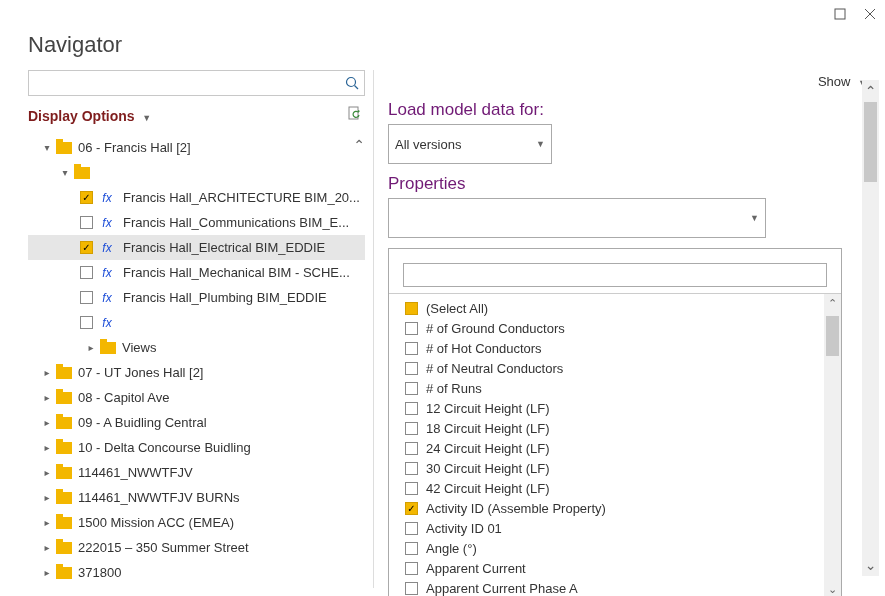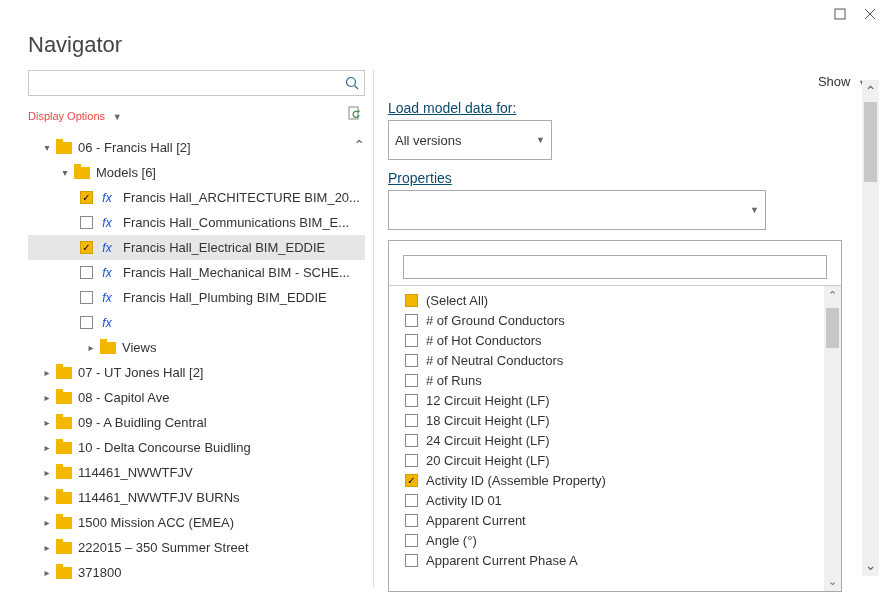--- a/index.html
+++ b/index.html
@@ -7,21 +7,21 @@
 .titlebar { display: flex; justify-content: flex-end; align-items: center; height: 28px; padding-right: 6px; gap: 12px; }
 .win-btn { width: 18px; height: 18px; display: flex; align-items: center; justify-content: center; cursor: default; }
 .header { padding: 4px 28px 12px 28px; }
 .header-title { font-size: 22px; font-weight: 300; color: #444; }
 .main { display: flex; padding: 0 0 0 28px; height: calc(100% - 78px); }
 .left-pane { width: 337px; display: flex; flex-direction: column; }
 .search-row { display: flex; align-items: center; height: 26px; border: 1px solid #c8c8c8; margin-bottom: 10px; }
 .search-input { flex: 1; border: none; outline: none; padding: 0 6px; font-size: 13px; }
 .search-btn { width: 24px; display: flex; align-items: center; justify-content: center; color: #2a6496; }
 .display-row { display: flex; align-items: center; justify-content: space-between; margin-bottom: 6px; padding-right: 2px; }
-.display-label { font-size: 11px; color: #ef4444; }
+.display-label { font-size: 14px; color: #7f1d1d; font-weight: bold; }
 .tree-wrap { flex: 1; position: relative; overflow: hidden; }
 .tree-scroll { position: absolute; right: 0; top: 0; display: flex; flex-direction: column; align-items: center; padding-top: 6px; }
 .tree { margin-top: 4px; }
 .tree-row { display: flex; align-items: center; height: 25px; white-space: nowrap; overflow: hidden; }
 .tree-row.sel { background: #e6e6e6; }
 .caret { width: 14px; display: inline-flex; justify-content: center; color: #666; font-size: 10px; }
 .folder-icon { width: 16px; height: 12px; background: #f3b700; margin: 0 6px 0 2px; position: relative; }
 .folder-icon::before { content: ""; position: absolute; top: -3px; left: 0; width: 7px; height: 3px; background: #f3b700; }
 .cb { width: 13px; height: 13px; border: 1px solid #888; margin: 0 6px 0 2px; display: inline-flex; align-items: center; justify-content: center; font-size: 10px; line-height: 1; }
 .cb.checked { background: #f3b700; border-color: #d39e00; color: #000; }
@@ -29,21 +29,21 @@
 .tree-label { flex: 1; overflow: hidden; text-overflow: ellipsis; padding-right: 4px; font-size: 13px; }
 .ind-1 { padding-left: 12px; }
 .ind-2 { padding-left: 30px; }
 .ind-3 { padding-left: 50px; }
 .ind-3b { padding-left: 56px; }
 .divider { width: 1px; background: #ddd; margin: 0 14px 0 8px; }
 .right-pane { flex: 1; display: flex; }
 .right-content { width: 400px; padding-top: 30px; }
 .show-col { flex: 1; display: flex; justify-content: flex-end; padding-right: 18px; padding-top: 4px; }
 .show-label { font-size: 13px; color: #333; }
-.field-label { font-size: 14px; color: #0c4a6e; margin-bottom: 4px; text-decoration: underline; }
+.field-label { font-size: 17px; color: #701a75; margin-bottom: 4px; }
 .dropdown { border: 1px solid #aaa; height: 40px; display: flex; align-items: center; justify-content: space-between; padding: 0 6px; background: #fff; font-size: 13px; }
 .dropdown.small { width: 164px; }
 .dropdown.full { width: 378px; }
 .prop-box { border: 1px solid #aaa; margin-top: 10px; width: 454px; }
 .prop-search { margin: 14px 14px 6px 14px; }
 .prop-search input { width: 100%; height: 24px; border: 1px solid #aaa; padding: 0 6px; outline: none; }
 .prop-list-wrap { position: relative; height: 306px; border-top: 1px solid #ccc; overflow: hidden; }
 .prop-list { height: 100%; overflow: hidden; padding: 4px 0 0 10px; }
 .prop-row { display: flex; align-items: center; height: 20px; font-size: 13px; }
 .prop-cb { width: 13px; height: 13px; border: 1px solid #888; margin: 0 8px 0 6px; display: inline-flex; align-items: center; justify-content: center; font-size: 10px; }
@@ -107,21 +107,20 @@
     <div class="tree-wrap">
       <div class="tree">
         <div class="tree-row ind-1">
           <span class="caret">▾</span>
           <span class="folder-icon"></span>
           <span class="tree-label">06 - Francis Hall [2]</span>
         </div>
         <div class="tree-row ind-2">
           <span class="caret">▾</span>
           <span class="folder-icon"></span>
-          <span class="tree-label">Models [6]</span>
         </div>
         <div id="models-container">
             <div class="tree-row ind-3">
               <span class="cb checked">✓</span>
               <span class="fx-icon">fx</span>
               <span class="tree-label">Francis Hall_ARCHITECTURE BIM_20...</span>
             </div>
             <div class="tree-row ind-3">
               <span class="cb"></span>
               <span class="fx-icon">fx</span>
@@ -256,37 +255,41 @@
               <div class="prop-row">
                 <span class="prop-cb"></span>
                 <span>18 Circuit Height (LF)</span>
               </div>
               <div class="prop-row">
                 <span class="prop-cb"></span>
                 <span>24 Circuit Height (LF)</span>
               </div>
               <div class="prop-row">
                 <span class="prop-cb"></span>
-                <span>20 Circuit Height (LF)</span>
+                <span>30 Circuit Height (LF)</span>
+              </div>
+              <div class="prop-row">
+                <span class="prop-cb"></span>
+                <span>42 Circuit Height (LF)</span>
               </div>
               <div class="prop-row">
                 <span class="prop-cb checked">✓</span>
                 <span>Activity ID (Assemble Property)</span>
               </div>
               <div class="prop-row">
                 <span class="prop-cb"></span>
                 <span>Activity ID 01</span>
               </div>
               <div class="prop-row">
                 <span class="prop-cb"></span>
+                <span>Angle (°)</span>
+              </div>
+              <div class="prop-row">
+                <span class="prop-cb"></span>
                 <span>Apparent Current</span>
-              </div>
-              <div class="prop-row">
-                <span class="prop-cb"></span>
-                <span>Angle (°)</span>
               </div>
               <div class="prop-row">
                 <span class="prop-cb"></span>
                 <span>Apparent Current Phase A</span>
               </div>
               <div class="prop-row"></div>
             </div>
           <div class="prop-scroll">
             <span style="color:#666;font-size:11px;">⌃</span>
             <div class="prop-thumb"></div>

